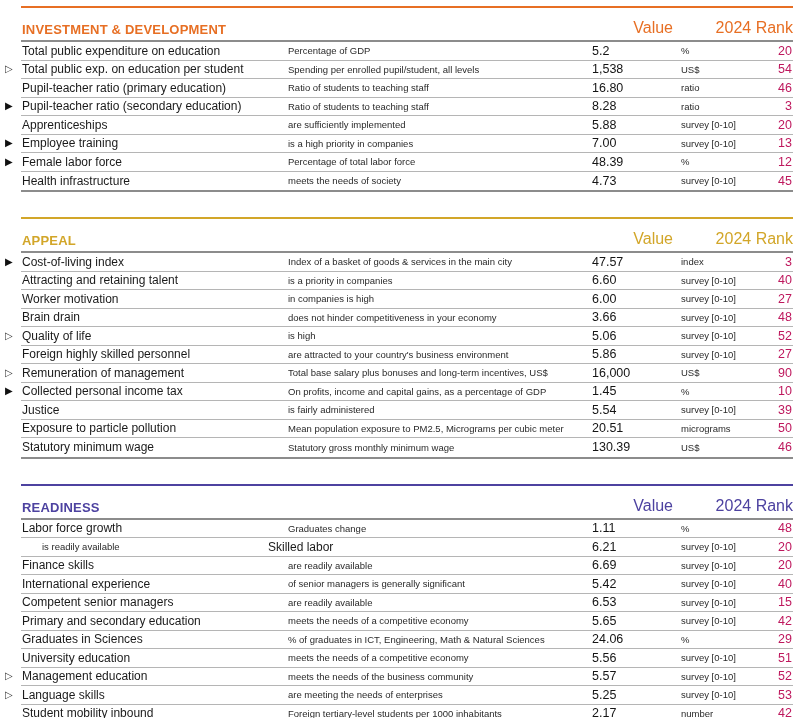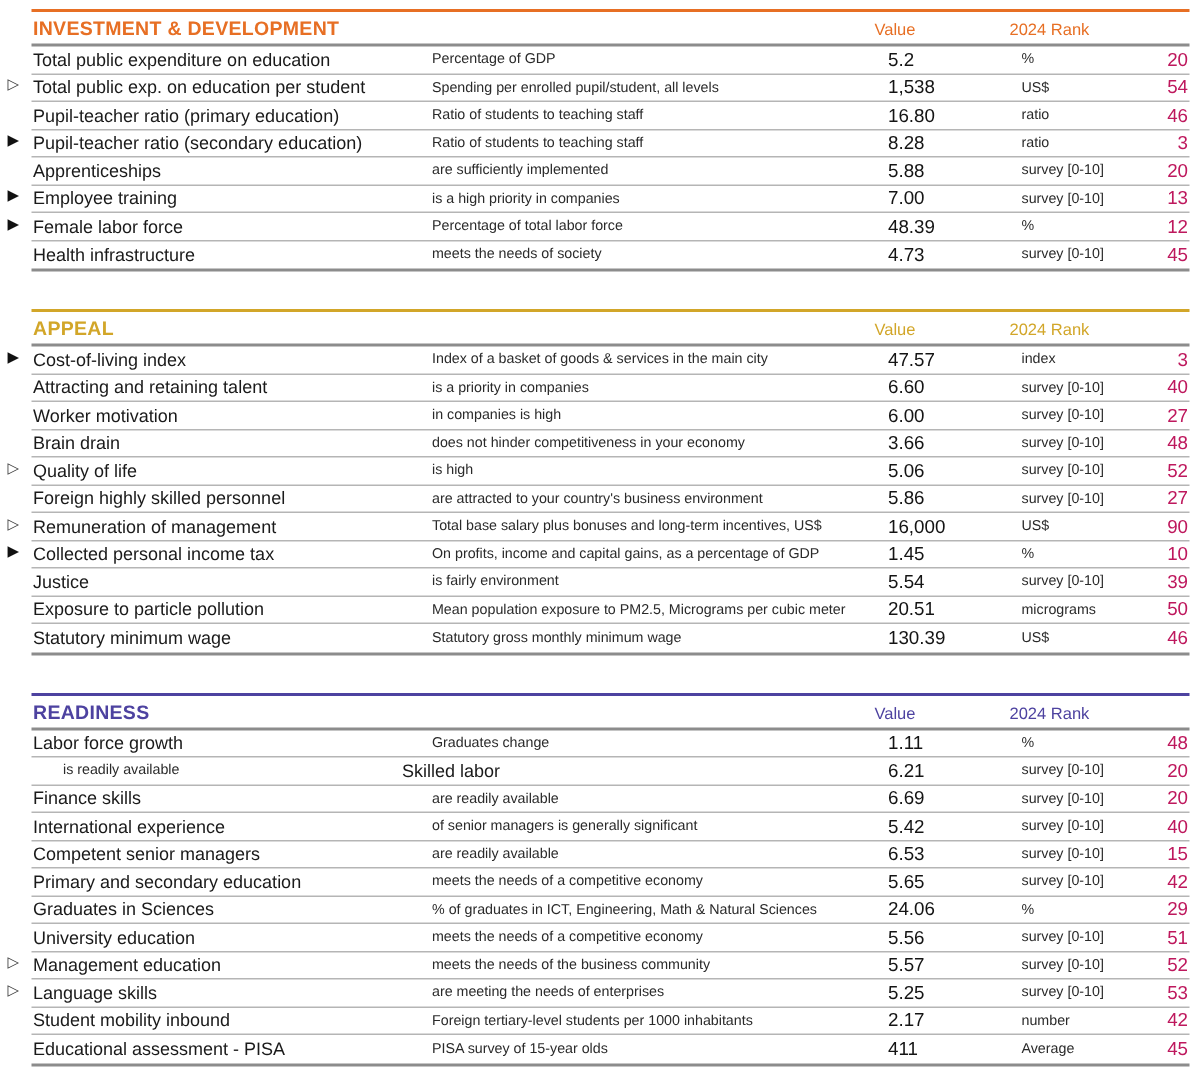--- a/index.html
+++ b/index.html
@@ -15,33 +15,34 @@
     margin-left: 21px;
     width: 772px;
     border-top: 2px solid var(--accent, #e76f24);
     border-bottom: 2px solid #8c8c8c;
   }
   .sec + .sec { margin-top: 25px; }
   .sec-head {
     display: grid;
     grid-template-columns: 1fr 90px 120px;
     align-items: end;
-    height: 23px;
+    height: 34px;
     padding: 0 0 3px 1px;
     border-bottom: 2px solid #8c8c8c;
   }
   .sec-title {
     font-size: 13px;
     font-weight: bold;
     letter-spacing: 0.2px;
     color: var(--accent);
   }
   .col-label {
-    font-size: 11px;
+    font-size: 16px;
     color: var(--accent);
+    text-align: right;
     white-space: nowrap;
   }
   .rows { width: 100%; }
   .row {
     position: relative;
     display: grid;
     grid-template-columns: 246px 324px 80px 64px 56px;
     align-items: center;
     height: 18.5px;
     padding-left: 1px;
@@ -226,21 +227,21 @@
     <span class="cell name">Collected personal income tax</span>
     <span class="cell desc">On profits, income and capital gains, as a percentage of GDP</span>
     <span class="cell value">1.45</span>
     <span class="cell unit">%</span>
     <span class="cell rank">10</span>
   </div>
 
   <div class="row">
 
     <span class="cell name">Justice</span>
-    <span class="cell desc">is fairly environment</span>
+    <span class="cell desc">is fairly administered</span>
     <span class="cell value">5.54</span>
     <span class="cell unit">survey [0-10]</span>
     <span class="cell rank">39</span>
   </div>
 
   <div class="row">
 
     <span class="cell name">Exposure to particle pollution</span>
     <span class="cell desc">Mean population exposure to PM2.5, Micrograms per cubic meter</span>
     <span class="cell value">20.51</span>

